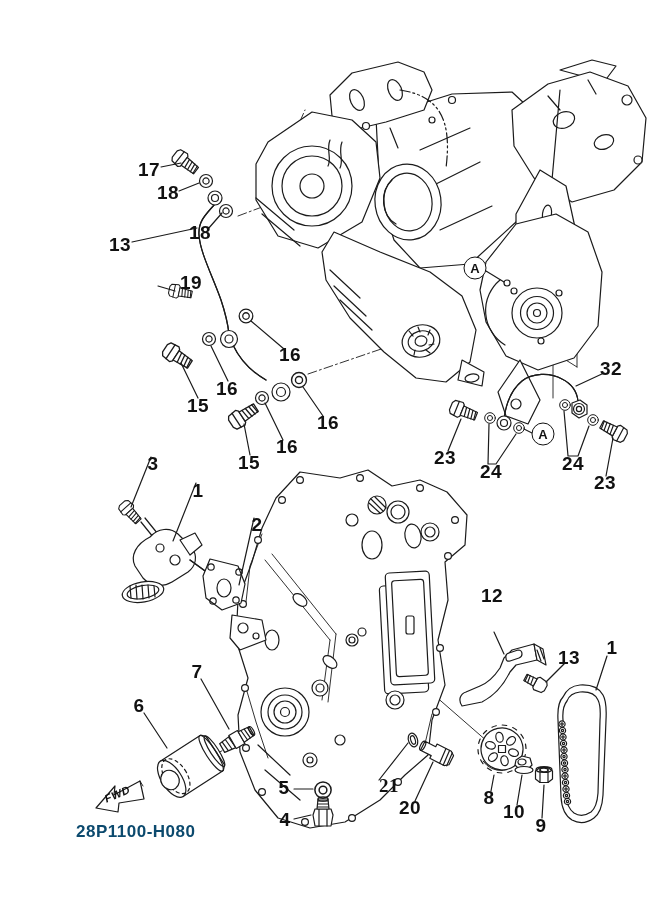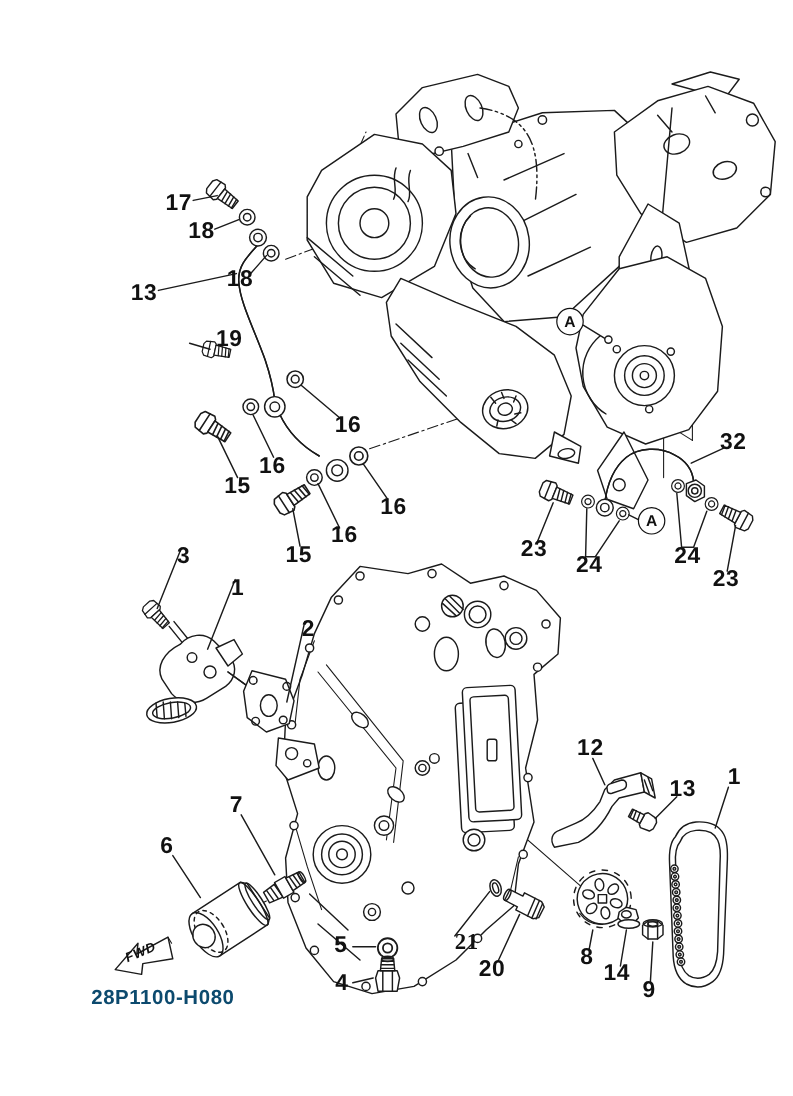--- a/index.html
+++ b/index.html
@@ -383,29 +383,29 @@
       <div class="callout" style="left: 287px; top: 447px;">16</div>
       <div class="callout" style="left: 249px; top: 463px;">15</div>
       <div class="callout" style="left: 153px; top: 464px;">3</div>
       <div class="callout" style="left: 198px; top: 491px;">1</div>
       <div class="callout" style="left: 257px; top: 525px;">2</div>
       <div class="callout" style="left: 611px; top: 369px;">32</div>
       <div class="callout" style="left: 445px; top: 458px;">23</div>
       <div class="callout" style="left: 491px; top: 472px;">24</div>
       <div class="callout" style="left: 573px; top: 464px;">24</div>
       <div class="callout" style="left: 605px; top: 483px;">23</div>
-      <div class="callout" style="left: 492px; top: 624px;">12</div>
+      <div class="callout" style="left: 492px; top: 596px;">12</div>
       <div class="callout" style="left: 569px; top: 658px;">13</div>
       <div class="callout" style="left: 612px; top: 648px;">1</div>
       <div class="callout" style="left: 197px; top: 672px;">7</div>
       <div class="callout" style="left: 139px; top: 706px;">6</div>
       <div class="callout" style="left: 389px; top: 786px; font-family: Liberation Serif, serif;">21</div>
       <div class="callout" style="left: 410px; top: 808px;">20</div>
       <div class="callout" style="left: 489px; top: 798px;">8</div>
-      <div class="callout" style="left: 514px; top: 812px;">14</div>
+      <div class="callout" style="left: 514px; top: 812px;">10</div>
       <div class="callout" style="left: 541px; top: 826px;">9</div>
       <div class="callout" style="left: 284px; top: 788px;">5</div>
       <div class="callout" style="left: 285px; top: 820px;">4</div>
       <div class="marker" style="left: 475px; top: 268px;">A</div>
       <div class="marker" style="left: 543px; top: 434px;">A</div>
     </div>
 
 <div class="code-text">28P1100-H080</div>
 <div class="fwd-text">FWD</div>
 

